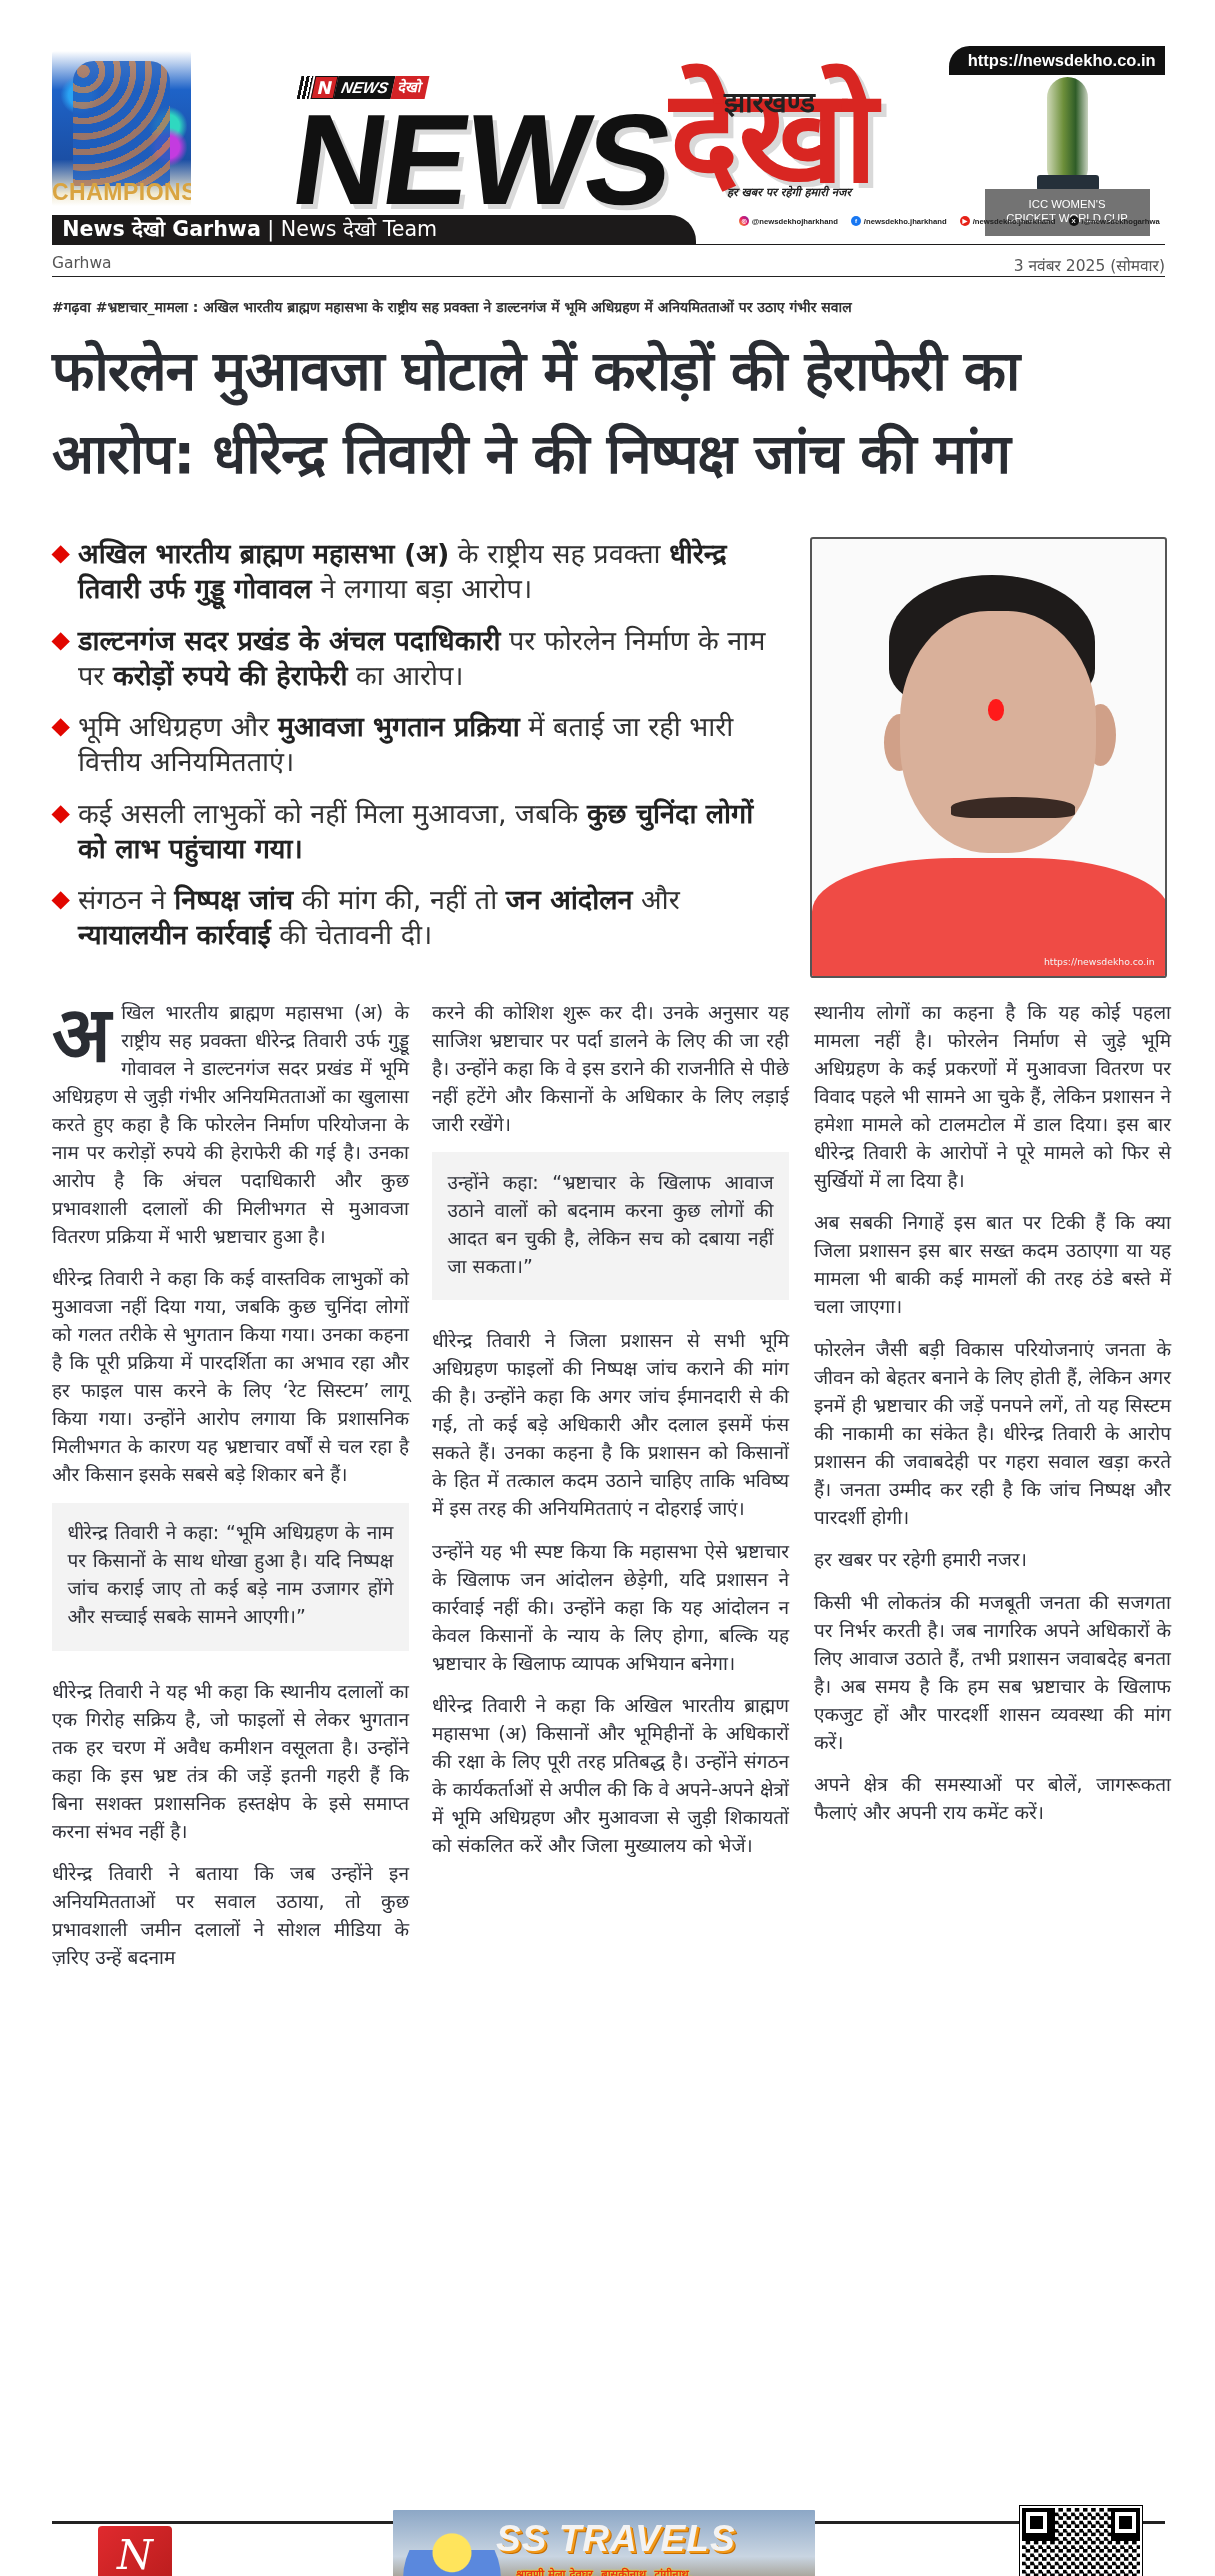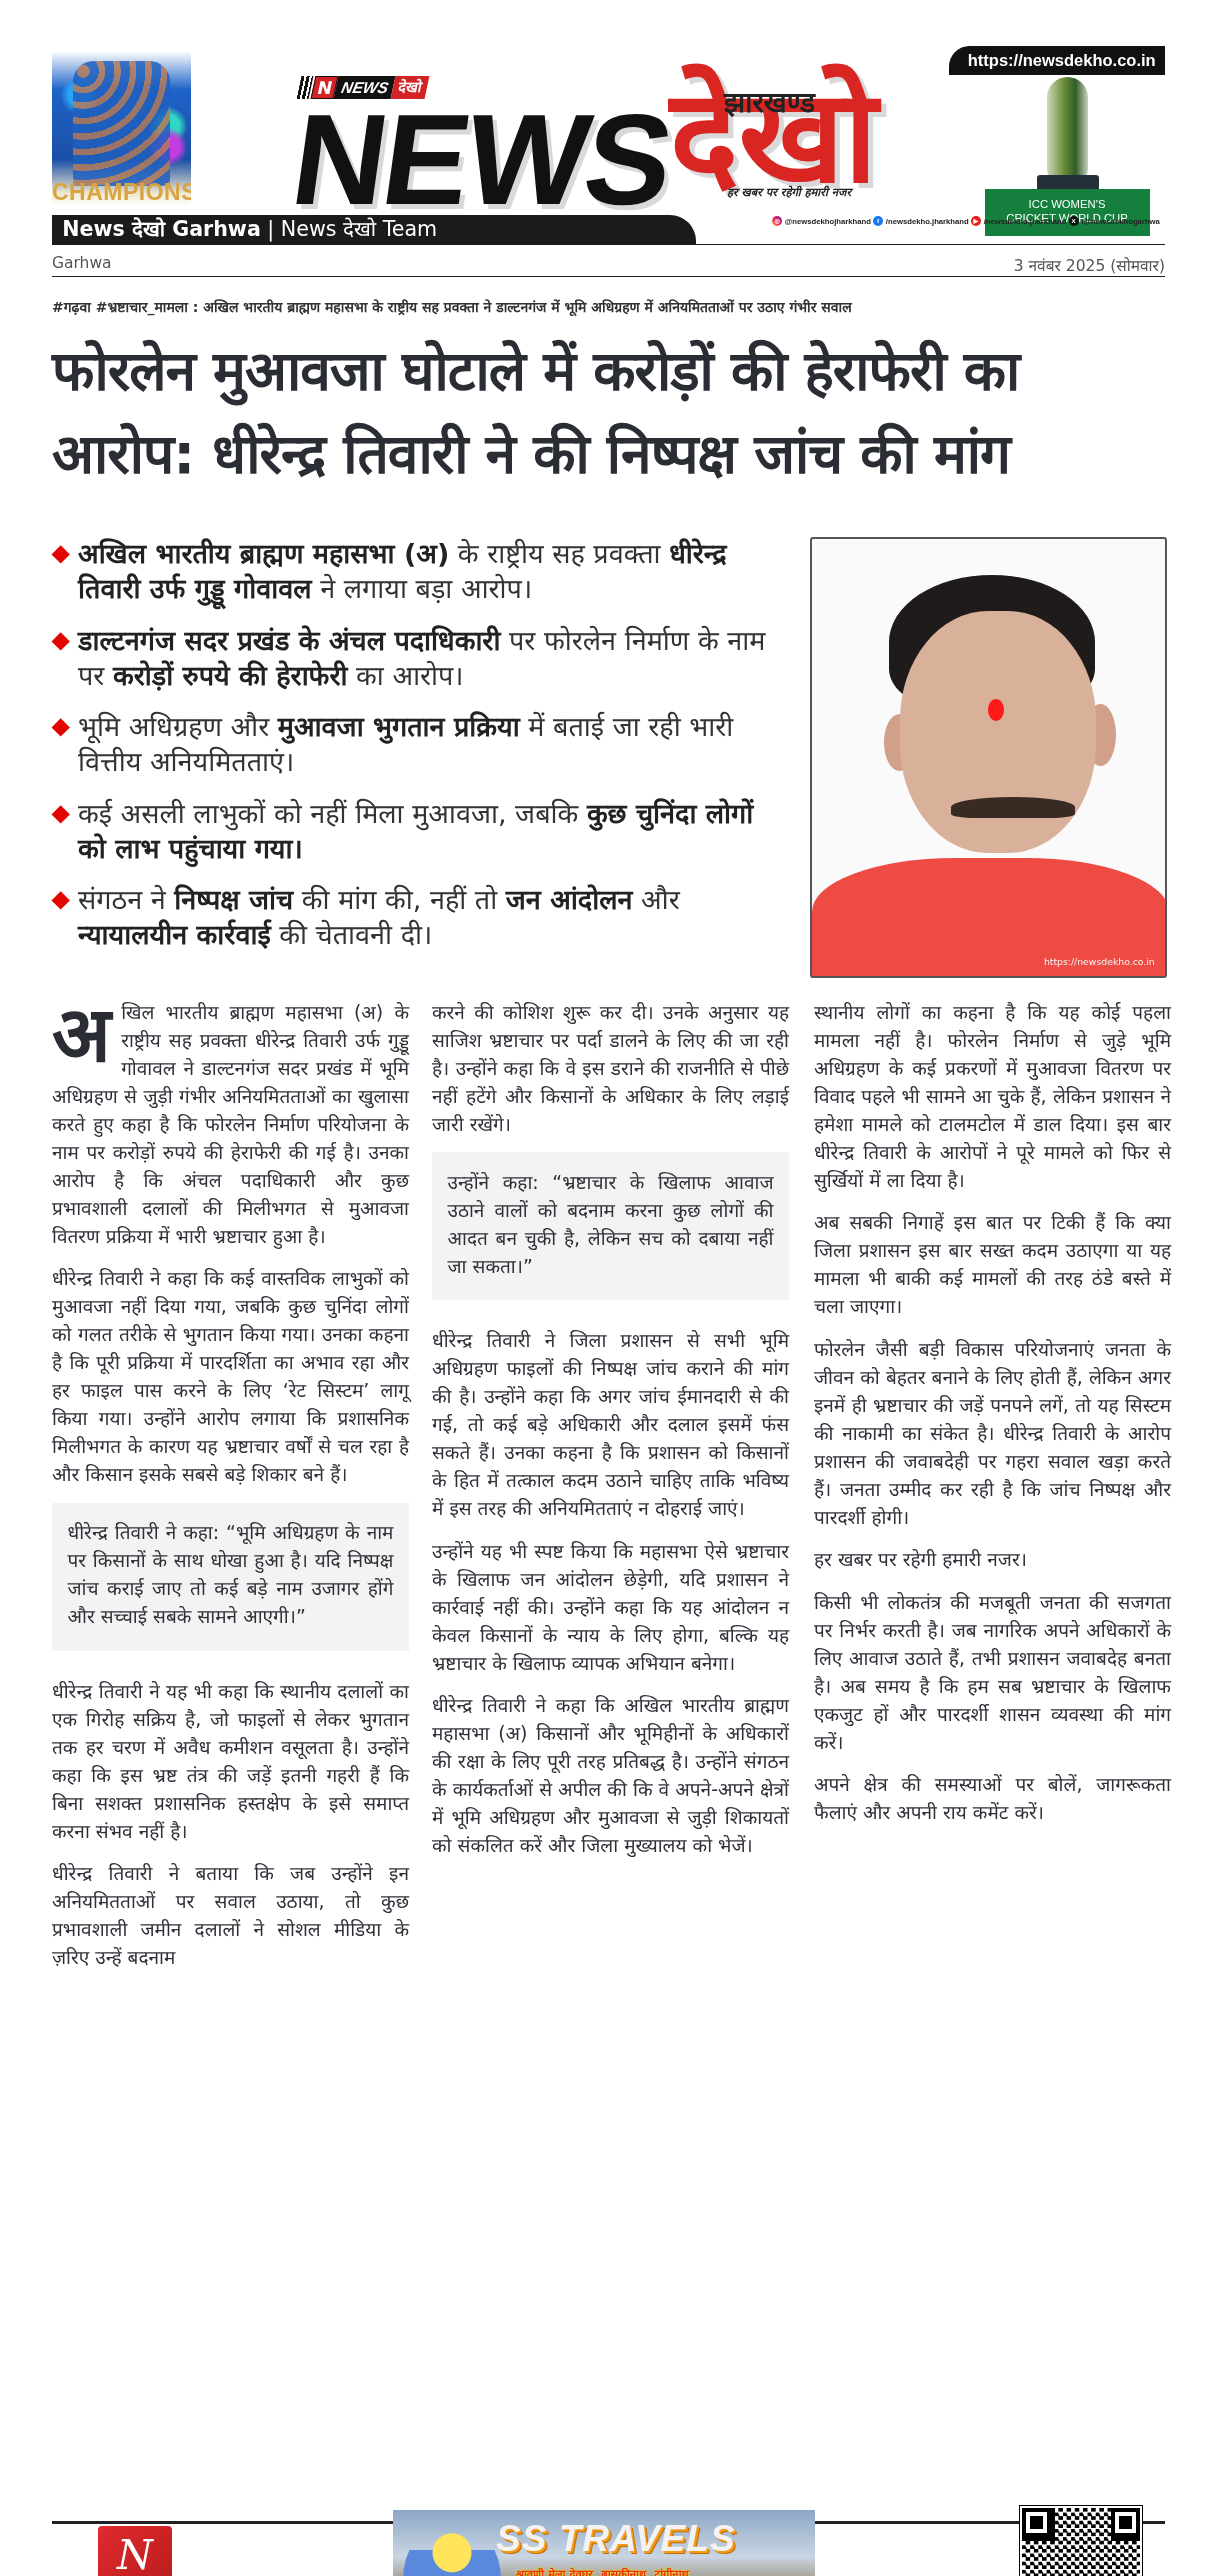--- a/index.html
+++ b/index.html
@@ -30,24 +30,24 @@
   .big-dekho { position: absolute; left: 618px; top: 15.5px; font-weight: bold; font-size: 129px; line-height: 149px; color: #d92622; text-shadow: 5.2px 5.2px 0 #d9d9d9; }
   .jharkhand { position: absolute; left: 672px; top: 36px; font-size: 28px; font-weight: bold; color: #222; }
   .tagline { position: absolute; left: 675px; top: 138px; font-size: 11.3px; font-style: italic; font-weight: bold; color: #222; }
 
   .url-pill { position: absolute; right: 0; top: 0; width: 216px; height: 29px; background: #111; color: #fff; border-radius: 20.6px 0 0 0;
     font-family: "Liberation Sans", sans-serif; font-weight: bold; font-size: 16.5px; text-align: right; padding-right: 9.3px; line-height: 29px; }
   .trophy { position: absolute; right: 15.5px; top: 31px; width: 165px; height: 160px; }
   .trophy .cup { position: absolute; left: 62px; top: 0; width: 41px; height: 103px; border-radius: 20.6px 20.6px 10.3px 10.3px;
     background: linear-gradient(90deg,#cfd9b8,#6d8f3a 40%,#2f5d28 70%,#c9d3c0); }
   .trophy .cupbase { position: absolute; left: 52px; top: 98px; width: 62px; height: 15.5px; background: #25303a; border-radius: 3.1px; }
-  .trophy .plinth { position: absolute; left: 0; top: 112px; width: 165px; height: 47px; background: #15803d; color: #fff; text-align: center;
+  .trophy .plinth { position: absolute; left: 0; top: 112px; width: 165px; height: 47px; background: #737373; color: #fff; text-align: center;
     font-family: "Liberation Sans", sans-serif; font-size: 11.3px; line-height: 13.4px; padding-top: 9.3px; }
 
-  .social-row { position: absolute; right: 5.2px; top: 170px; display: flex; gap: 2px; font-family: "Liberation Sans", sans-serif; font-weight: bold; font-size: 7.7px; color: #222; align-items: center; padding-left: 14px; }
+  .social-row { position: absolute; right: 5.2px; top: 170px; display: flex; gap: 13px; font-family: "Liberation Sans", sans-serif; font-weight: bold; font-size: 7.7px; color: #222; align-items: center; padding-left: 14px; }
   .social-row .s { display: flex; align-items: center; gap: 2.6px; }
   .social-row .ic { width: 10.3px; height: 10.3px; border-radius: 50%; display: inline-block; color: #fff; font-size: 6.2px; text-align: center; line-height: 10.3px; }
   .ic-ig { background: linear-gradient(45deg,#f9a825,#e91e63,#7b1fa2); }
   .ic-fb { background: #1877f2; }
   .ic-yt { background: #e62117; }
   .ic-x { background: #111; }
 
   .byline-bar { position: absolute; left: 52px; top: 215px; width: 1113px; height: 30px; }
   .byline-bar .dark { position: absolute; left: 0; top: 0; width: 644px; height: 30px; background: #1c1a1a; border-radius: 0 26px 0 0; }
   .byline-text { position: absolute; left: 10.3px; top: 0; line-height: 29px; font-size: 20.6px; color: #fff; font-family: "DejaVu Sans", sans-serif; }

